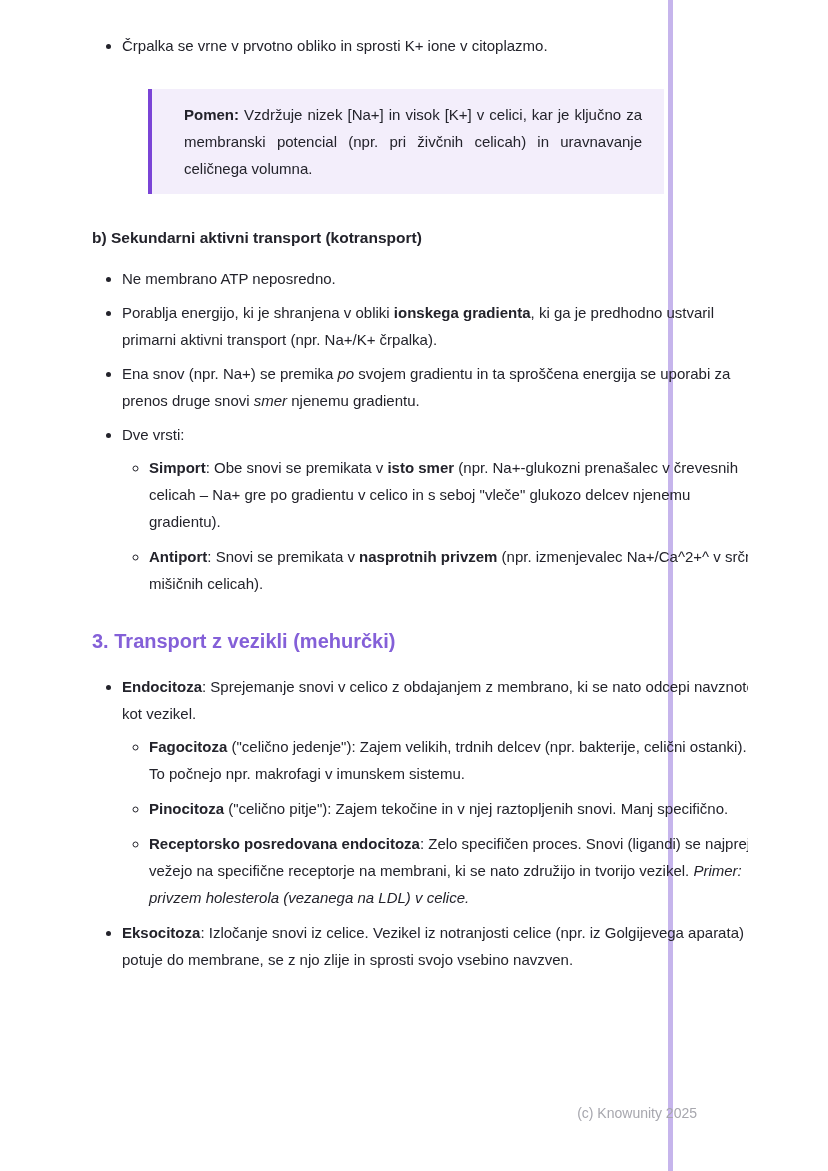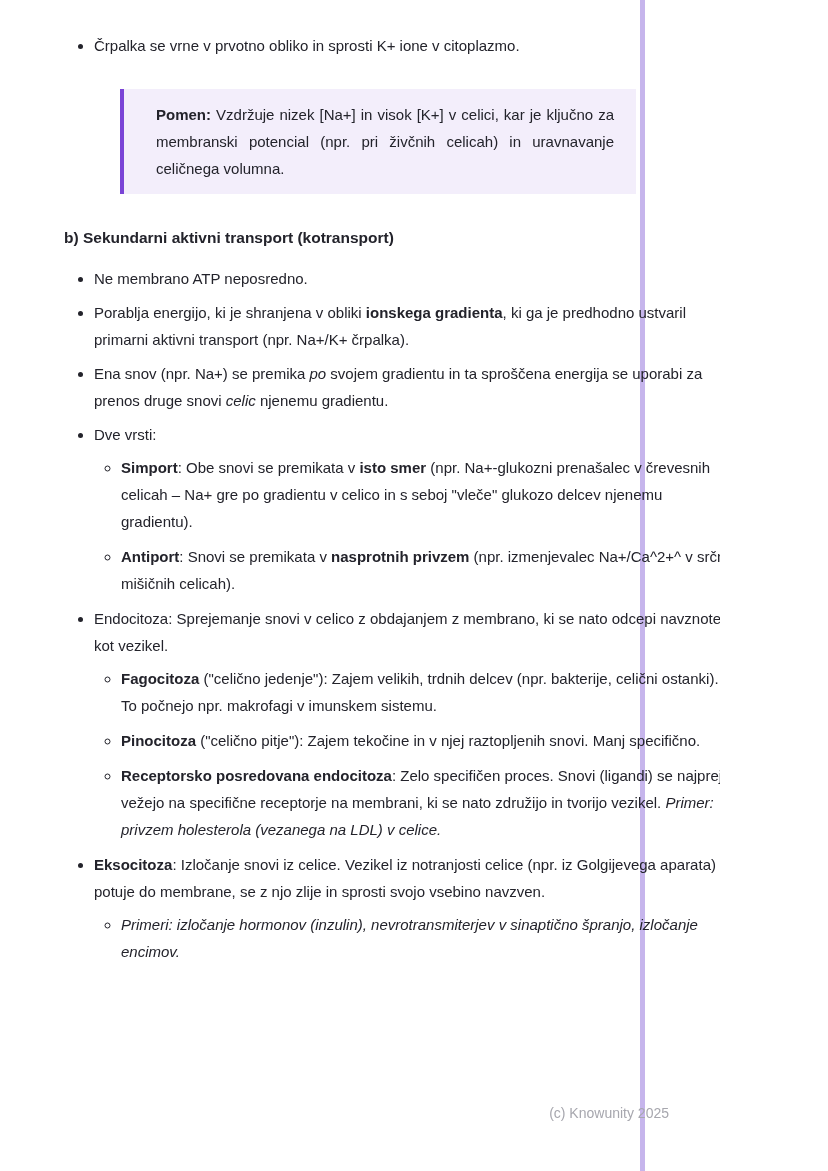--- a/index.html
+++ b/index.html
@@ -10,20 +10,21 @@
     font-family: "Liberation Sans", sans-serif;
   }
   .page {
     position: relative;
     width: 720px; height: 1171px;
     background: #ffffff;
     overflow: hidden;
     color: var(--text, #23232b);
     font-size: 15px;
     line-height: 27px;
+    margin-left: 28px;
   }
   .edge-strip {
     position: absolute;
     top: 0; right: 75px;
     width: 5px; height: 100%;
     background: var(--edge-strip, #c6b5ec);
   }
   .content {
     position: absolute;
     top: 32px; left: 64px;
@@ -100,59 +101,55 @@
     <h3 class="subheading">b) Sekundarni aktivni transport (kotransport)</h3>
 
     <ul class="l1">
       <li>
         <span><span>Ne membrano ATP neposredno.</span></span>
       </li>
       <li>
         <span><span>Porablja energijo, ki je shranjena v obliki </span><span style="font-weight: 700;">ionskega gradienta</span><span>, ki ga je predhodno ustvaril primarni aktivni transport (npr. Na+/K+ črpalka).</span></span>
       </li>
       <li>
-        <span><span>Ena snov (npr. Na+) se premika </span><span style="font-style: italic;">po</span><span> svojem gradientu in ta sproščena energija se uporabi za prenos druge snovi </span><span style="font-style: italic;">celic</span><span> njenemu gradientu.</span></span>
+        <span><span>Ena snov (npr. Na+) se premika </span><span style="font-style: italic;">po</span><span> svojem gradientu in ta sproščena energija se uporabi za prenos druge snovi </span><span style="font-style: italic;">smer</span><span> njenemu gradientu.</span></span>
       </li>
       <li>
         <span><span>Dve vrsti:</span></span>
         <ul class="l2">
           <li>
             <span><span style="font-weight: 700;">Simport</span><span>: Obe snovi se premikata v </span><span style="font-weight: 700;">isto smer</span><span> (npr. Na+-glukozni prenašalec v črevesnih celicah – Na+ gre po gradientu v celico in s seboj "vleče" glukozo delcev njenemu gradientu).</span></span>
           </li>
           <li>
             <span><span style="font-weight: 700;">Antiport</span><span>: Snovi se premikata v </span><span style="font-weight: 700;">nasprotnih privzem</span><span> (npr. izmenjevalec Na+/Ca^2+^ v srčnih mišičnih celicah).</span></span>
           </li>
         </ul>
       </li>
     </ul>
 
+    <h2 class="purple-heading">3. Transport z vezikli (mehurčki)</h2>
 
 
     <ul class="l1 section-gap">
       <li>
-        <span><span style="font-weight: 400;">Endocitoza</span><span>: Sprejemanje snovi v celico z obdajanjem z membrano, ki se nato odcepi navznoter kot vezikel.</span></span>
+        <span><span style="font-weight: 700;">Endocitoza</span><span>: Sprejemanje snovi v celico z obdajanjem z membrano, ki se nato odcepi navznoter kot vezikel.</span></span>
         <ul class="l2">
           <li>
             <span><span style="font-weight: 700;">Fagocitoza</span><span> ("celično jedenje"): Zajem velikih, trdnih delcev (npr. bakterije, celični ostanki). To počnejo npr. makrofagi v imunskem sistemu.</span></span>
           </li>
           <li>
             <span><span style="font-weight: 700;">Pinocitoza</span><span> ("celično pitje"): Zajem tekočine in v njej raztopljenih snovi. Manj specifično.</span></span>
           </li>
           <li>
             <span><span style="font-weight: 700; text-align: center;">Receptorsko posredovana endocitoza</span><span>: Zelo specifičen proces. Snovi (ligandi) se najprej vežejo na specifične receptorje na membrani, ki se nato združijo in tvorijo vezikel. </span><span style="font-style: italic;">Primer: privzem holesterola (vezanega na LDL) v celice.</span></span>
           </li>
         </ul>
       </li>
       <li>
         <span><span style="font-weight: 700;">Eksocitoza</span><span>: Izločanje snovi iz celice. Vezikel iz notranjosti celice (npr. iz Golgijevega aparata) potuje do membrane, se z njo zlije in sprosti svojo vsebino navzven.</span></span>
-        <ul class="l2">
-          <li>
-            <span><span style="font-style: italic;">Primeri: izločanje hormonov (inzulin), nevrotransmiterjev v sinaptično špranjo, izločanje encimov.</span></span>
-          </li>
-        </ul>
       </li>
     </ul>
 
   </div>
 
   <div class="watermark">(c) Knowunity 2025</div>
 
 </div>
 
 </body></html>

